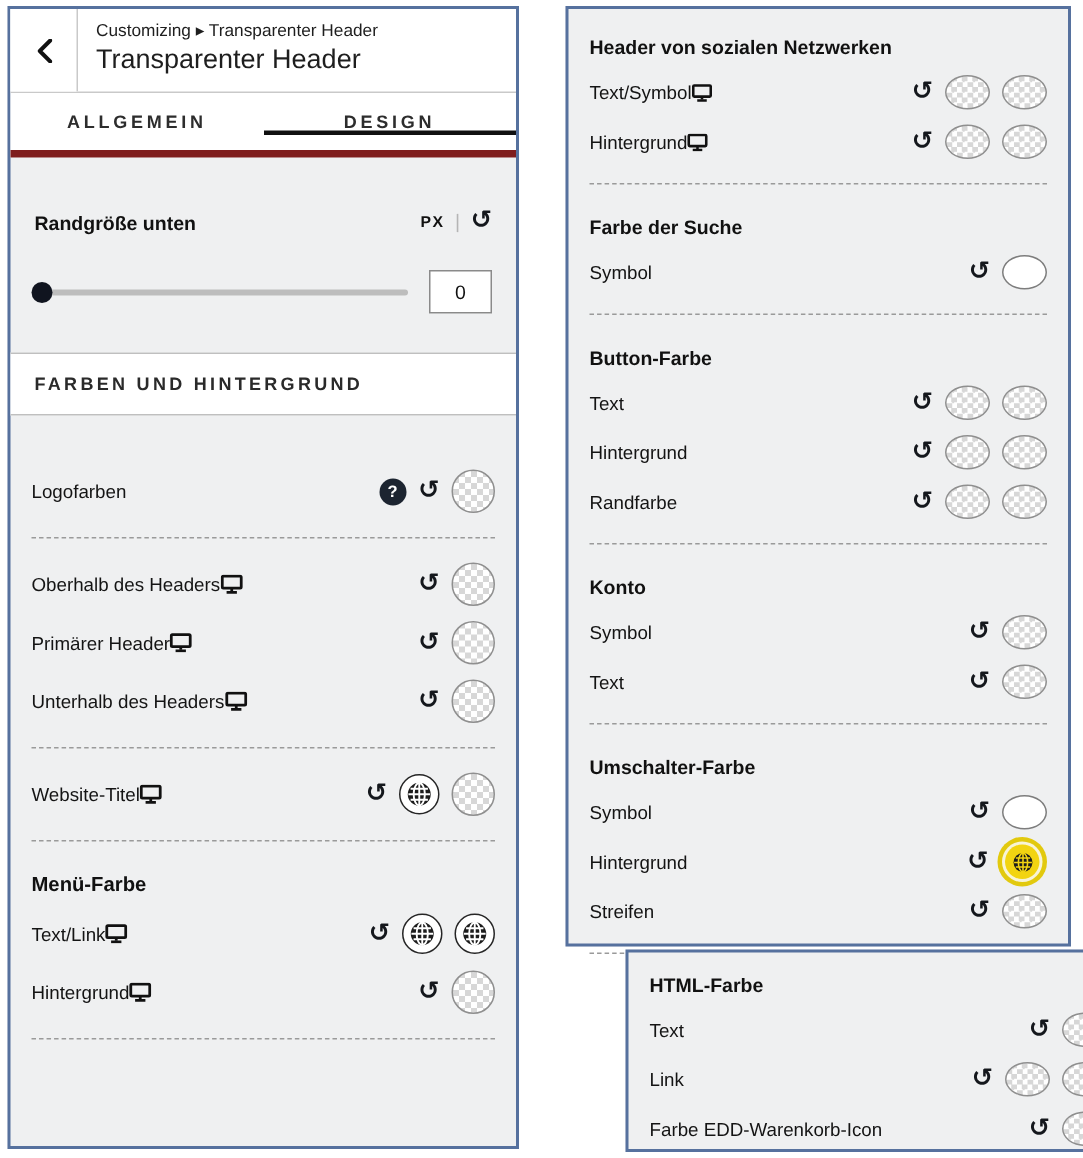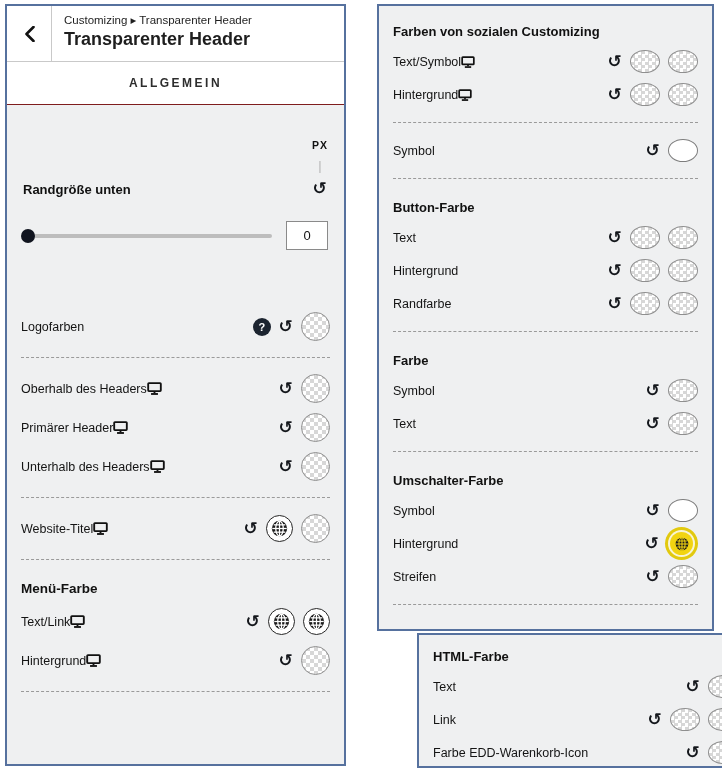--- a/index.html
+++ b/index.html
@@ -10,32 +10,32 @@
   .panel-left  { left:5px;  top:4px;  width:341px; height:762px; display:flex; flex-direction:column; }
   .panel-right { left:377px; top:4px; width:337px; height:627px; }
   .panel-html  { left:377px; top:633px; width:337px; height:135px;margin-left:40px; }
 
   
   .cust-header { background:#fff; display:flex; align-items:stretch; height:56px; border-bottom:1px solid #c9c9c9; flex:0 0 auto; }
   .back-btn { width:45px; border-right:1px solid #c9c9c9; display:flex; align-items:center; justify-content:center; cursor:pointer; background:#fff; }
   .back-btn svg { display:block; }
   .head-text { padding:7px 12px 4px; overflow:hidden; }
   .breadcrumb { font-size:11.5px; color:#1e1e1e; white-space:nowrap; }
-  .panel-title { font-size:18px; font-weight:700; color:#1e1e1e; margin-top:2px; white-space:nowrap; }
-
-  
-  .tabs { background:#fff; display:flex; height:43px; border-bottom:1px solid #7f1d1d; flex:0 0 auto; position:relative;align-items:center; }
+  .panel-title { font-size:18px; font-weight:400; color:#1e1e1e; margin-top:2px; white-space:nowrap; }
+
+  
+  .tabs { background:#fff; display:flex; height:43px; border-bottom:5px solid #7f1d1d; flex:0 0 auto; position:relative;align-items:center; }
   .tab { flex:1; display:flex; align-items:center; justify-content:center; font-size:12px; font-weight:bold; letter-spacing:2.5px; color:#2d2d2d; cursor:pointer; position:relative; }
   .tab.active::after { content:""; position:absolute; left:0; right:0; bottom:-2px; height:3px; background:#101010; }
 
   
   .slider-block { padding:34px 16px 26px; flex:0 0 auto; }
   .slider-top { display:flex; align-items:flex-end; justify-content:space-between; }
   .slider-label { font-size:13px; font-weight:bold; color:#111; }
-  .unit-wrap { display:flex; align-items:center; gap:7px;flex-direction:column; }
+  .unit-wrap { display:flex; align-items:center; gap:7px; }
   .unit { font-size:10.5px; font-weight:bold; letter-spacing:1px; color:#111; }
   .unit-sep { color:#b5b5b5; font-size:13px; }
   .reset-btn { background:none; border:none; font-size:17px; line-height:1; font-weight:bold; color:#14171c; cursor:pointer; padding:0; font-family:"DejaVu Sans", sans-serif; }
   .slider-row { display:flex; align-items:center; gap:14px; margin-top:24px; }
   .range-track { position:relative; flex:1; height:4px; background:#bdbdbd; border-radius:2px; }
   .range-handle { position:absolute; left:-2px; top:50%; transform:translateY(-50%); width:14px; height:14px; border-radius:50%; background:#10141f; cursor:pointer; }
   .num-input { width:42px; height:29px; border:1px solid #8a8a8a; background:#fff; text-align:center; font-size:13px; color:#111; font-family:"Liberation Sans", sans-serif; }
 
   
   .section-band { background:#fff; border-top:1px solid #bfbfbf; border-bottom:1px solid #bfbfbf; padding:13px 16px; font-size:12px; font-weight:bold; letter-spacing:2.2px; color:#2a2a2a; flex:0 0 auto; }
@@ -85,39 +85,41 @@
         </span>
       </div>
       <div class="head-text">
         <div class="breadcrumb">Customizing ▸ Transparenter Header</div>
         <div class="panel-title">Transparenter Header</div>
       </div>
     </div>
 
     <div class="tabs">
       <div class="tab">ALLGEMEIN</div>
+      <div class="tab active">DESIGN</div>
     </div>
 
     <div class="slider-block">
       <div class="slider-top">
         <span class="slider-label">Randgröße unten</span>
         <span class="unit-wrap">
           <span class="unit">PX</span>
           <span class="unit-sep">|</span>
           <button class="reset-btn">↺</button>
         </span>
       </div>
       <div class="slider-row">
         <div class="range-track">
           <div class="range-handle"></div>
         </div>
         <input class="num-input" value="0" style="">
       </div>
     </div>
 
+    <div class="section-band">FARBEN UND HINTERGRUND</div>
 
     <div class="rows">
 
       <div class="row">
         <span class="lbl">
             <span>Logofarben</span>
           </span>
         <span class="controls">
           <button class="help-badge">?</button>
           <button class="reset-btn">↺</button>
@@ -270,21 +272,21 @@
           <span class="swatch sw-circle checker"></span>
         </span>
       </div>
 
       <hr class="dashed">
     </div>
   </div>
 
   <div class="panel panel-right">
 
-    <div class="group-title group-title-r">Farben von sozialen Customizing</div>
+    <div class="group-title group-title-r">Header von sozialen Netzwerken</div>
 
     <div class="row row-r">
       <span class="lbl">
           <span>Text/Symbol</span>
         <span class="mon">
             <svg width="14" height="12" viewBox="0 0 16 14">
               <rect x="1.2" y="1.2" width="13.6" height="8.6" rx="0.8" fill="none" stroke="#111" stroke-width="2"></rect>
               <line x1="8" y1="10" x2="8" y2="12" stroke="#111" stroke-width="2"></line>
               <line x1="4.3" y1="12.9" x2="11.7" y2="12.9" stroke="#111" stroke-width="2"></line>
             </svg>
@@ -310,20 +312,21 @@
         </span>
       <span class="controls">
         <button class="reset-btn">↺</button>
         <span class="swatch sw-ellipse checker"></span>
         <span class="swatch sw-ellipse checker"></span>
       </span>
     </div>
 
     <hr class="dashed">
 
+    <div class="group-title group-title-r">Farbe der Suche</div>
 
     <div class="row row-r">
       <span class="lbl">
           <span>Symbol</span>
         </span>
       <span class="controls">
         <button class="reset-btn">↺</button>
         <span class="swatch sw-ellipse sw-white"></span>
       </span>
     </div>
@@ -360,21 +363,21 @@
         </span>
       <span class="controls">
         <button class="reset-btn">↺</button>
         <span class="swatch sw-ellipse checker"></span>
         <span class="swatch sw-ellipse checker"></span>
       </span>
     </div>
 
     <hr class="dashed">
 
-    <div class="group-title group-title-r">Farbe</div>
+    <div class="group-title group-title-r">Konto</div>
 
     <div class="row row-r">
       <span class="lbl">
           <span>Symbol</span>
         </span>
       <span class="controls">
         <button class="reset-btn">↺</button>
         <span class="swatch sw-ellipse checker"></span>
       </span>
     </div>

